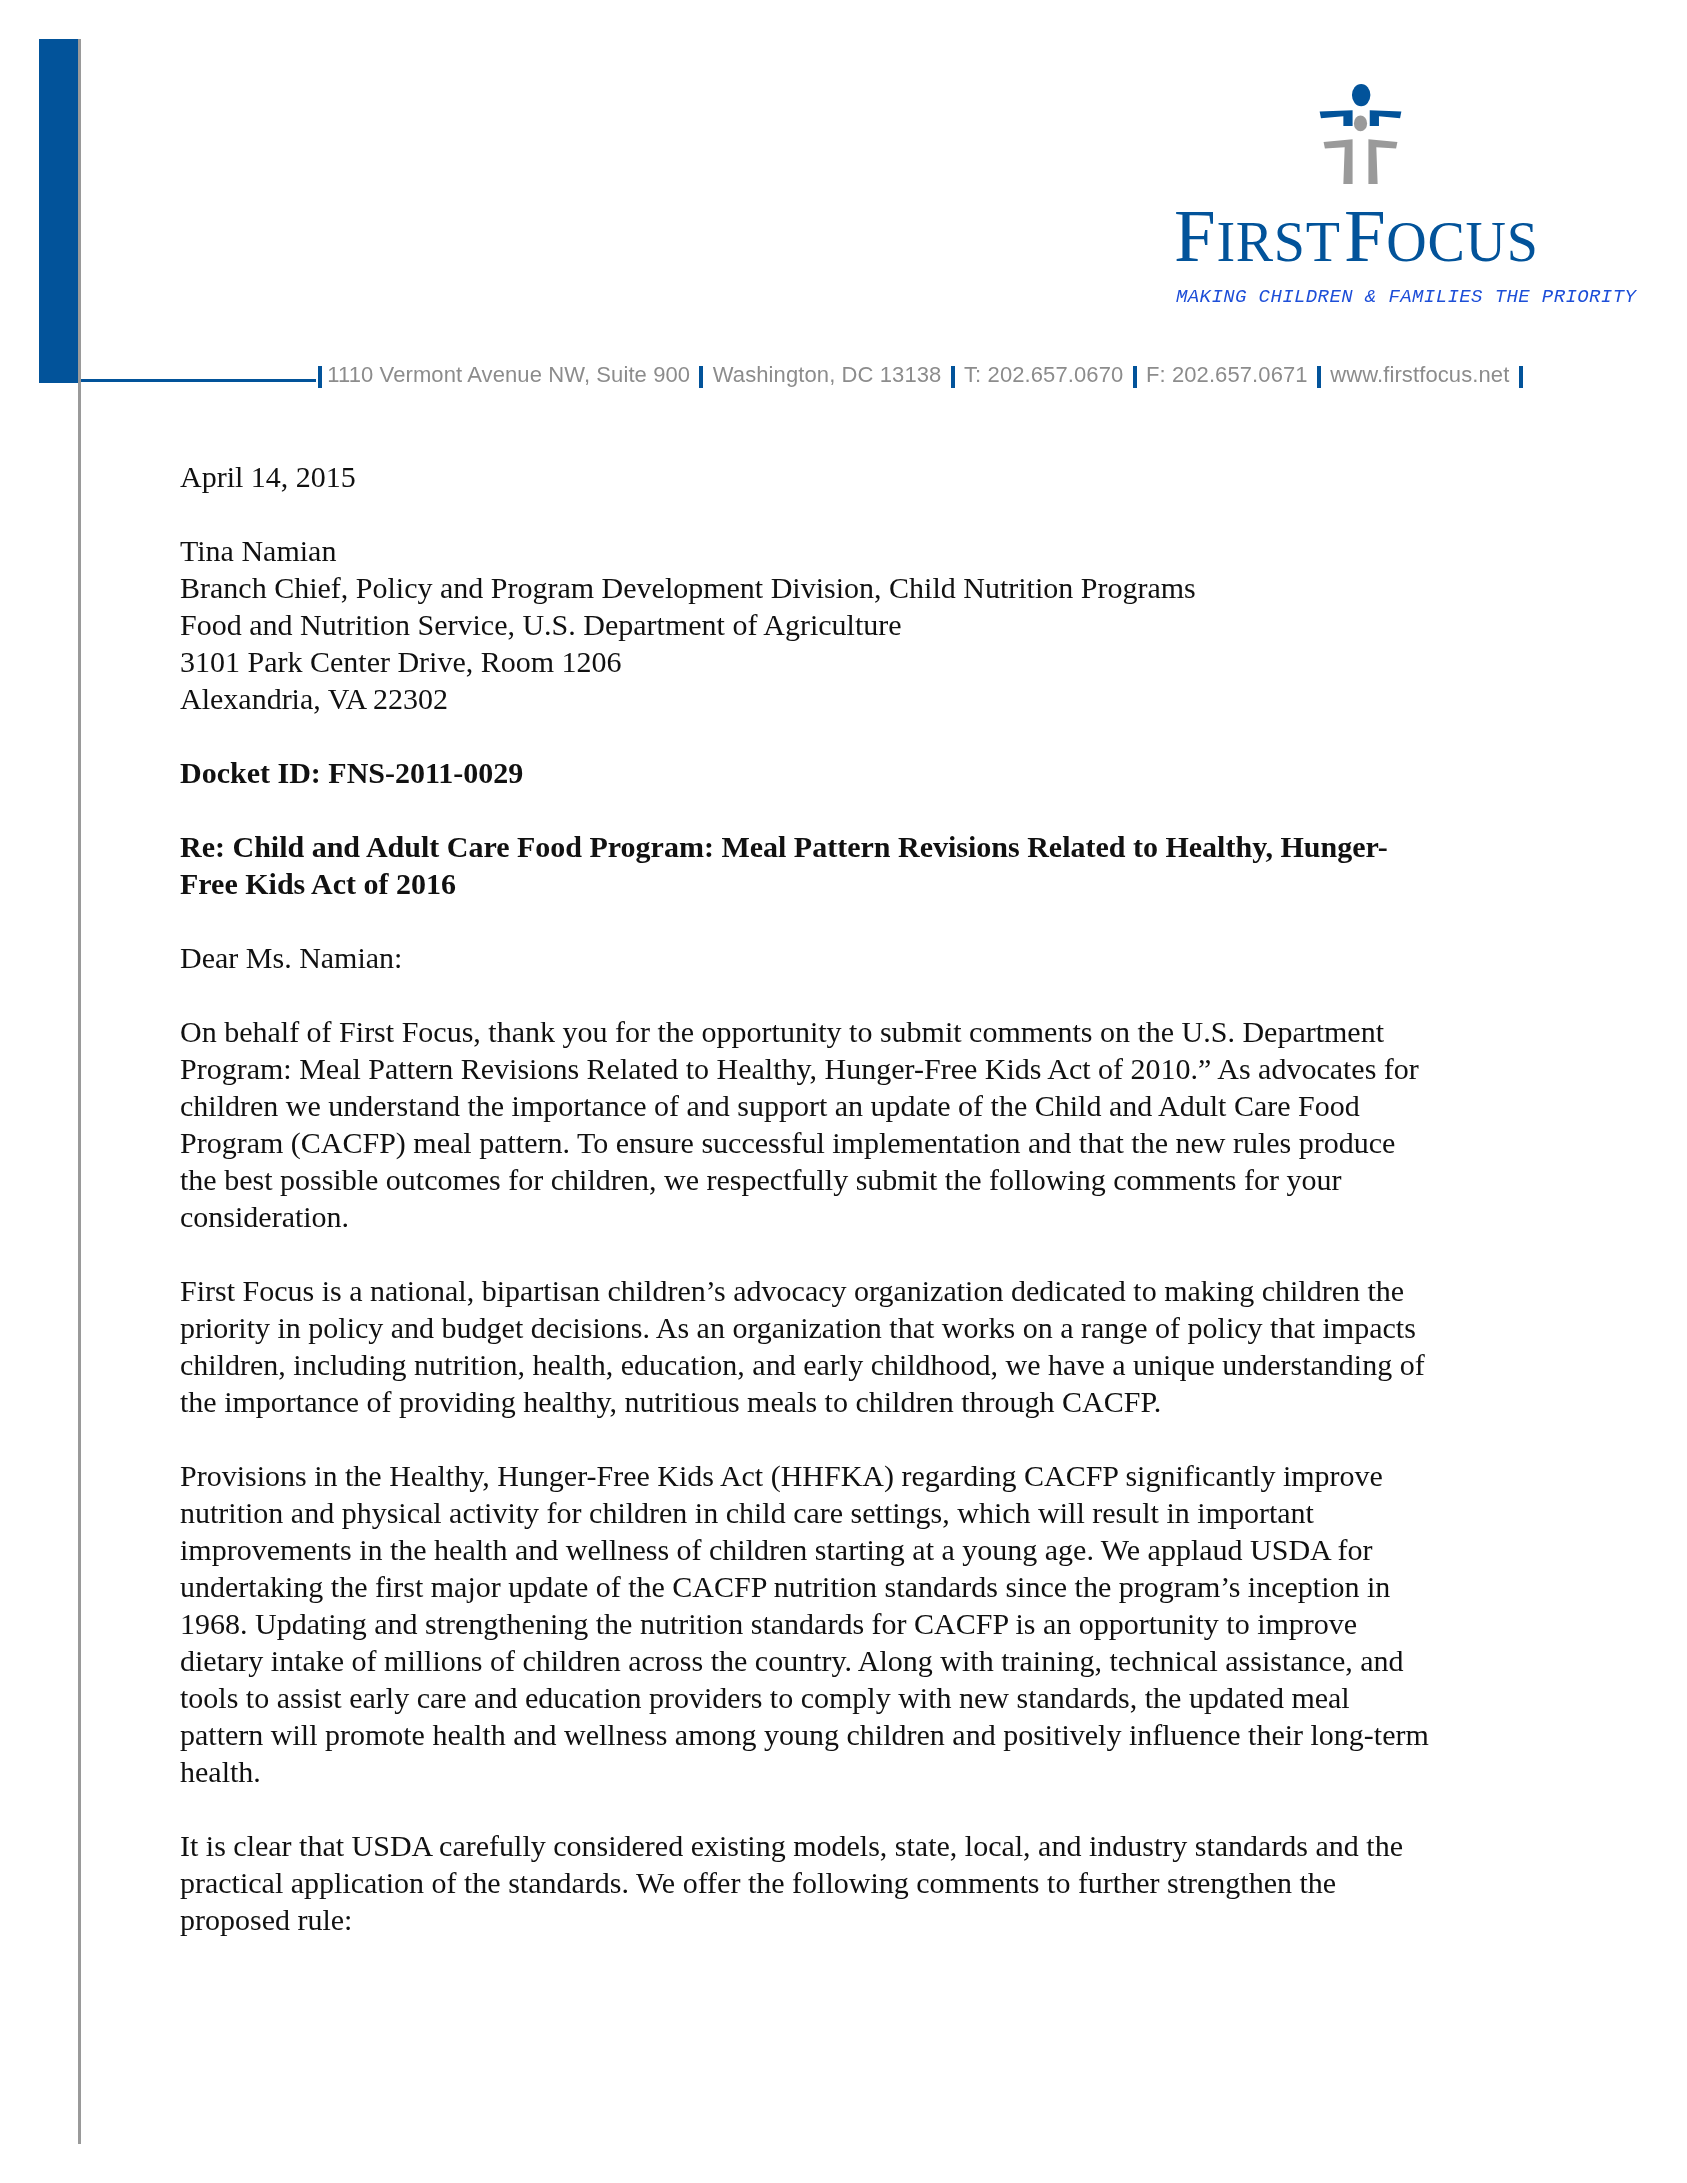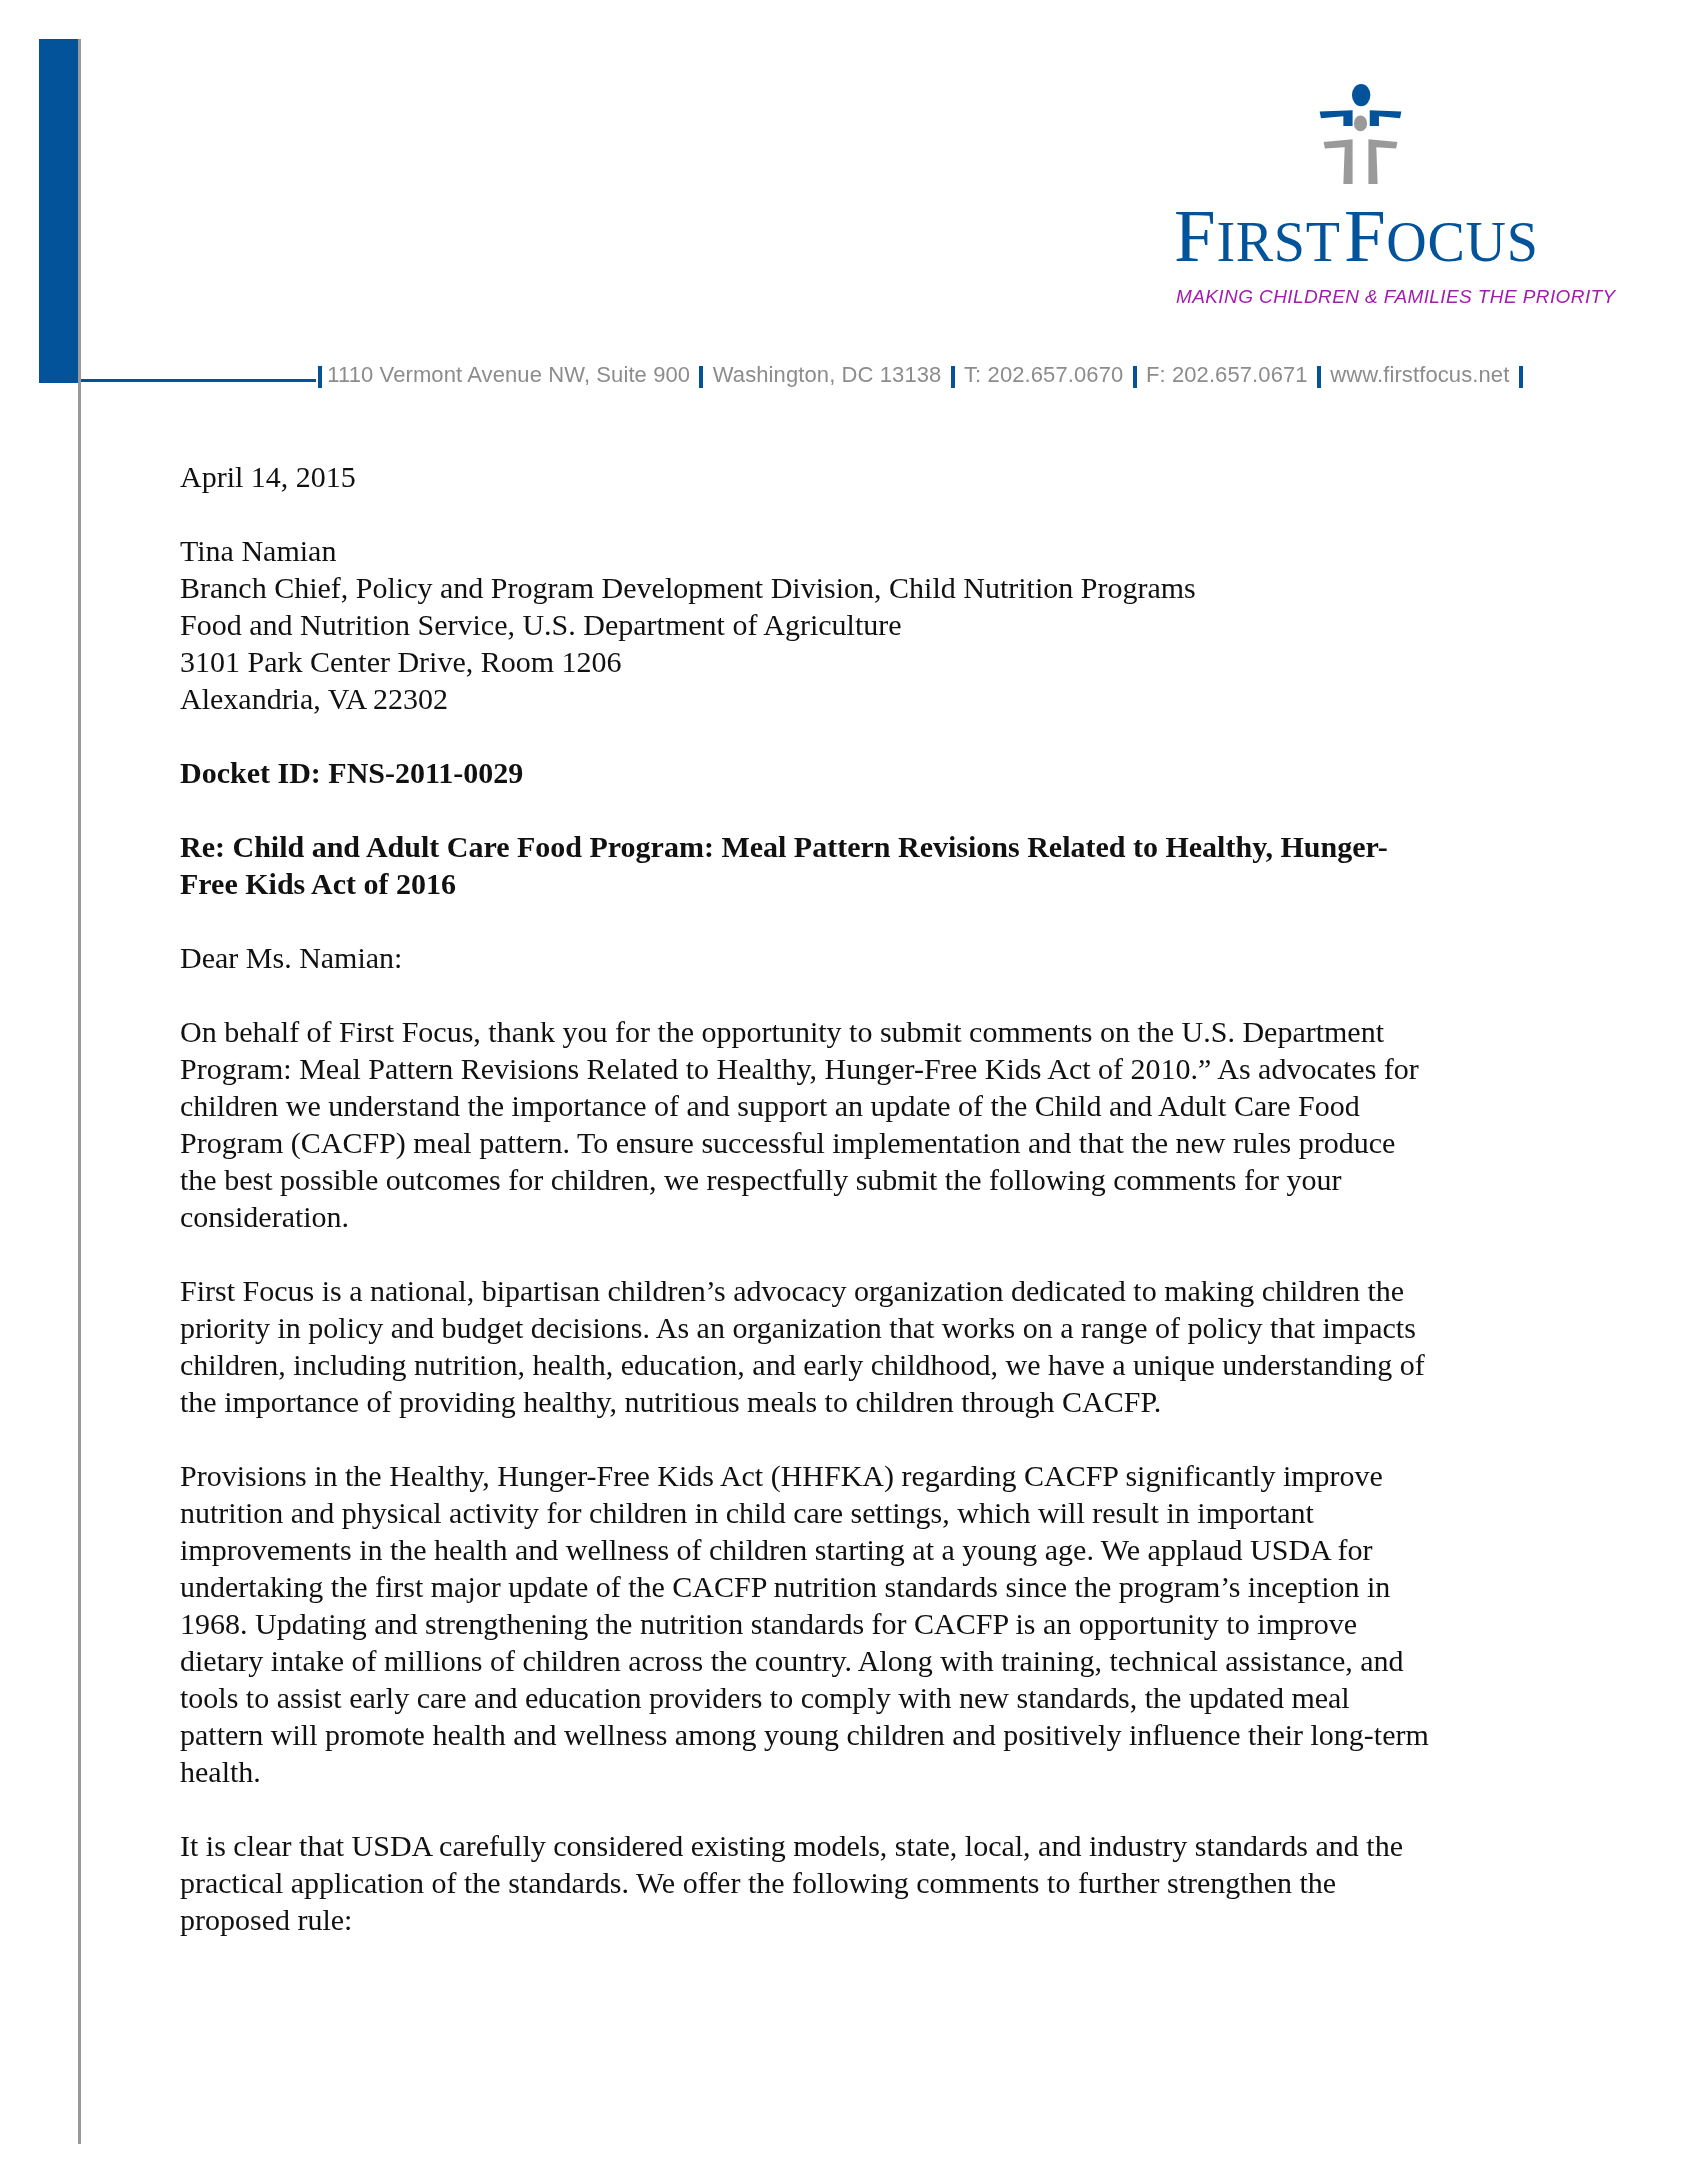--- a/index.html
+++ b/index.html
@@ -21,22 +21,22 @@
   .logo-mark { position: absolute; left: 1317px; top: 81px; width: 87px; height: 106px; }
   .wordmark {
     position: absolute; left: 1174px; top: 198px; width: 390px;
     color: #02539a; font-family: "Liberation Serif", "DejaVu Serif", serif;
     white-space: nowrap; letter-spacing: 0.7px;
   }
   .wordmark .cap { font-size: 75px; line-height: 75px; }
   .wordmark .sc { font-size: 56px; line-height: 75px; }
   .tagline {
     position: absolute; left: 1176px; top: 286px; width: 390px;
-    font-family: Liberation Sans, sans-serif;
-    font-style: italic; font-size: 19px; color: #a21caf;
+    font-family: Liberation Mono, monospace;
+    font-style: italic; font-size: 19px; color: #1d4ed8;
     white-space: nowrap; letter-spacing: 0.4px;
   }
 
   
   .address-bar {
     position: absolute; left: 318px; top: 362px;
     display: flex; align-items: flex-end; white-space: nowrap;
     font-family: "Liberation Sans", "DejaVu Sans", sans-serif;
     font-size: 22px; color: #8c8c8c; letter-spacing: 0.1px;
   }

